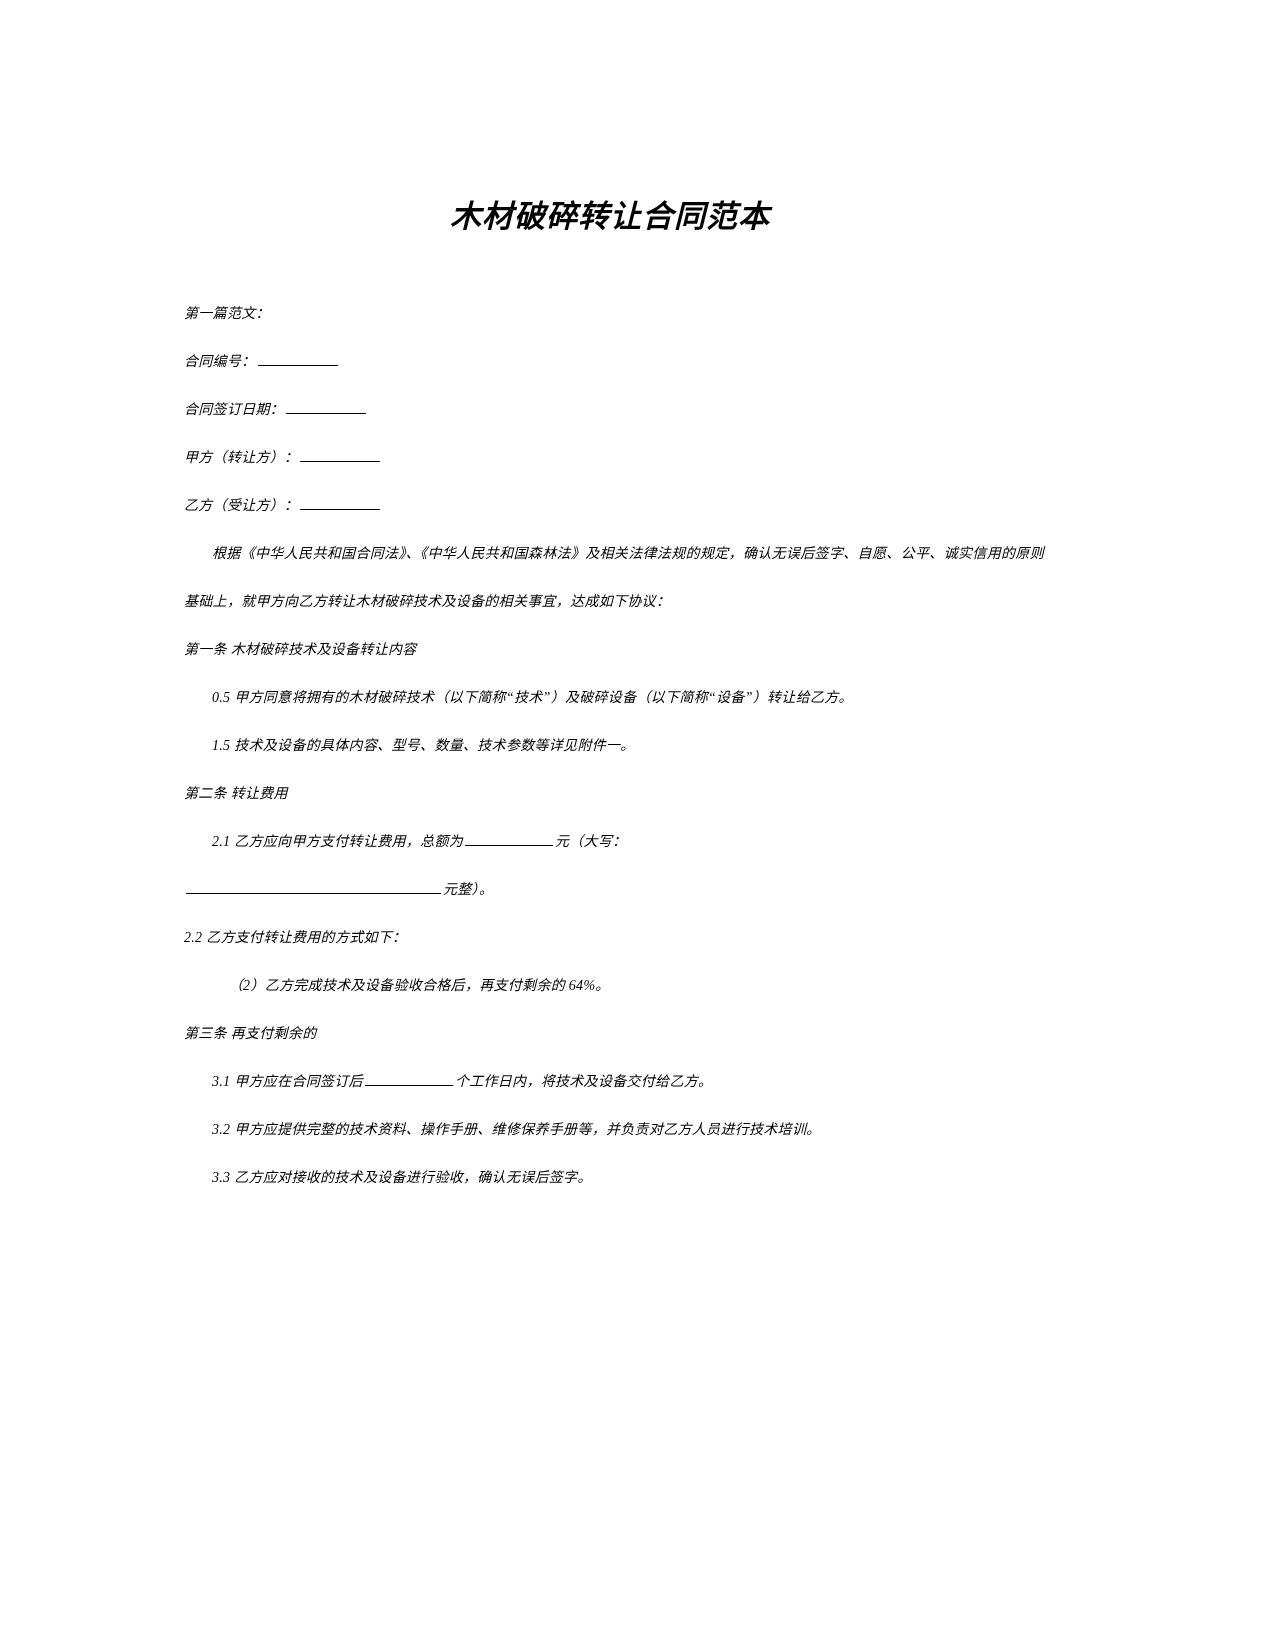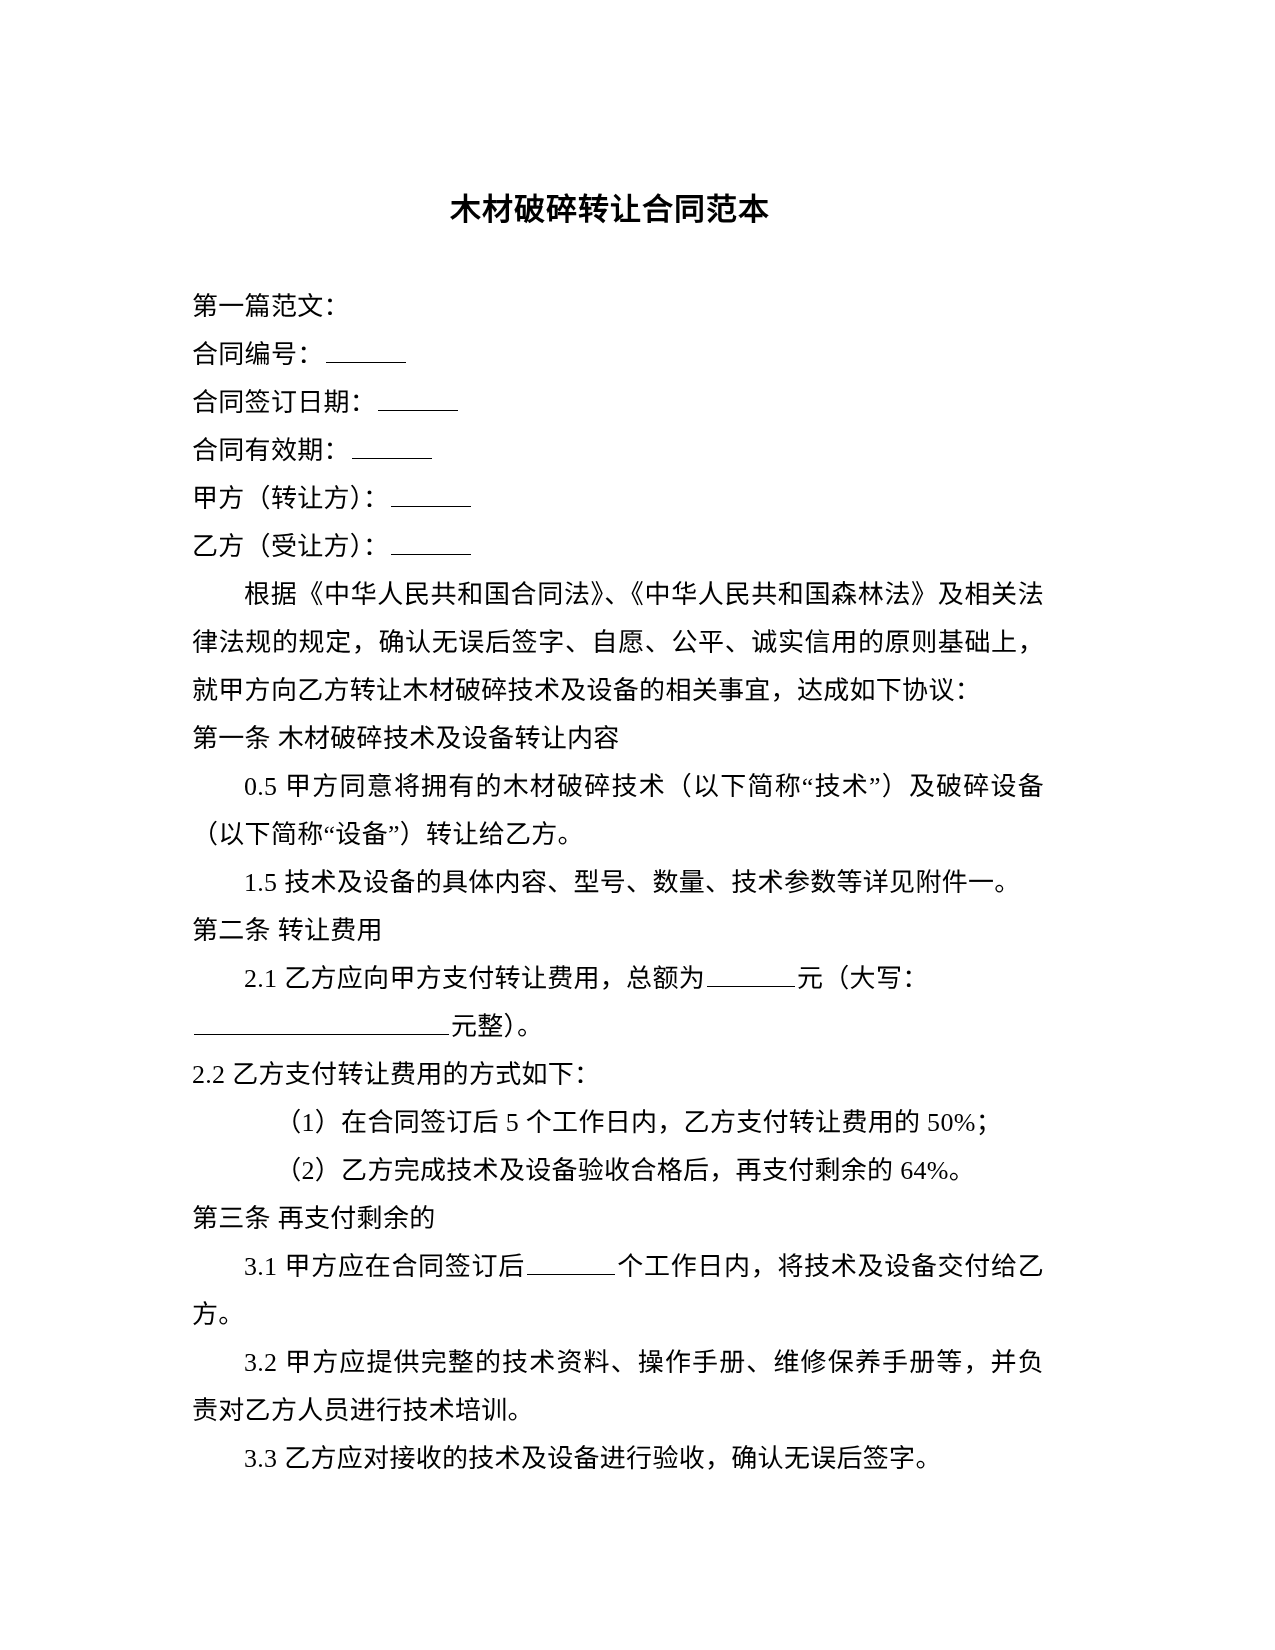--- a/index.html
+++ b/index.html
@@ -22,34 +22,36 @@
     left: 176px;
     top: 0;
     width: 868px;
   }
   .doc-title {
     text-align: center;
     font-family: "Liberation Sans", "DejaVu Sans", sans-serif;
     font-weight: bold;
     font-size: 31px;
     letter-spacing: 1px;
-    margin: 0;
+    margin: 7px;
     padding-top: 190px;
     line-height: 1.3;
+    font-style: italic;
   }
   .body-block {
     margin-top: 53px;
   }
   p.line {
-    margin: 0 0 0 16px;
-    font-size: 26px;
+    margin: 0 0 0 8px;
+    font-size: 14px;
     line-height: 48px;
     text-align: justify;
     text-justify: inter-ideograph;
     letter-spacing: 0.3px;
+    font-style: italic;
   }
   p.indent {
     text-indent: 2em;
   }
   p.indent2 {
     text-indent: 3.2em;
   }
   .blank {
     display: inline-block;
     border-bottom: 1px solid #000;
@@ -74,23 +76,20 @@
       <p class="line">第一篇范文：</p>
 
       <p class="line">
         <span>合同编号：</span><span class="blank b-sm"></span>
       </p>
 
       <p class="line">
         <span>合同签订日期：</span><span class="blank b-sm"></span>
       </p>
 
-      <p class="line">
-        <span>合同有效期：</span><span class="blank b-sm"></span>
-      </p>
 
       <p class="line">
         <span>甲方（转让方）：</span><span class="blank b-sm"></span>
       </p>
 
       <p class="line">
         <span>乙方（受让方）：</span><span class="blank b-sm"></span>
       </p>
 
       <p class="line indent">根据《中华人民共和国合同法》、《中华人民共和国森林法》及相关法律法规的规定，确认无误后签字、自愿、公平、诚实信用的原则基础上，就甲方向乙方转让木材破碎技术及设备的相关事宜，达成如下协议：</p>
@@ -106,21 +105,20 @@
       <p class="line indent">
         <span>2.1 乙方应向甲方支付转让费用，总额为</span><span class="blank b-md"></span><span>元（大写：</span>
       </p>
 
       <p class="line">
         <span class="blank b-xl"></span><span>元整）。</span>
       </p>
 
       <p class="line">2.2 乙方支付转让费用的方式如下：</p>
 
-      <p class="line indent2">（1）在合同签订后 5 个工作日内，乙方支付转让费用的 50%；</p>
 
       <p class="line indent2">（2）乙方完成技术及设备验收合格后，再支付剩余的 64%。</p>
 
       <p class="line">第三条  再支付剩余的</p>
 
       <p class="line indent">
         <span>3.1 甲方应在合同签订后</span><span class="blank b-md"></span><span>个工作日内，将技术及设备交付给乙方。</span>
       </p>
 
       <p class="line indent">3.2 甲方应提供完整的技术资料、操作手册、维修保养手册等，并负责对乙方人员进行技术培训。</p>

